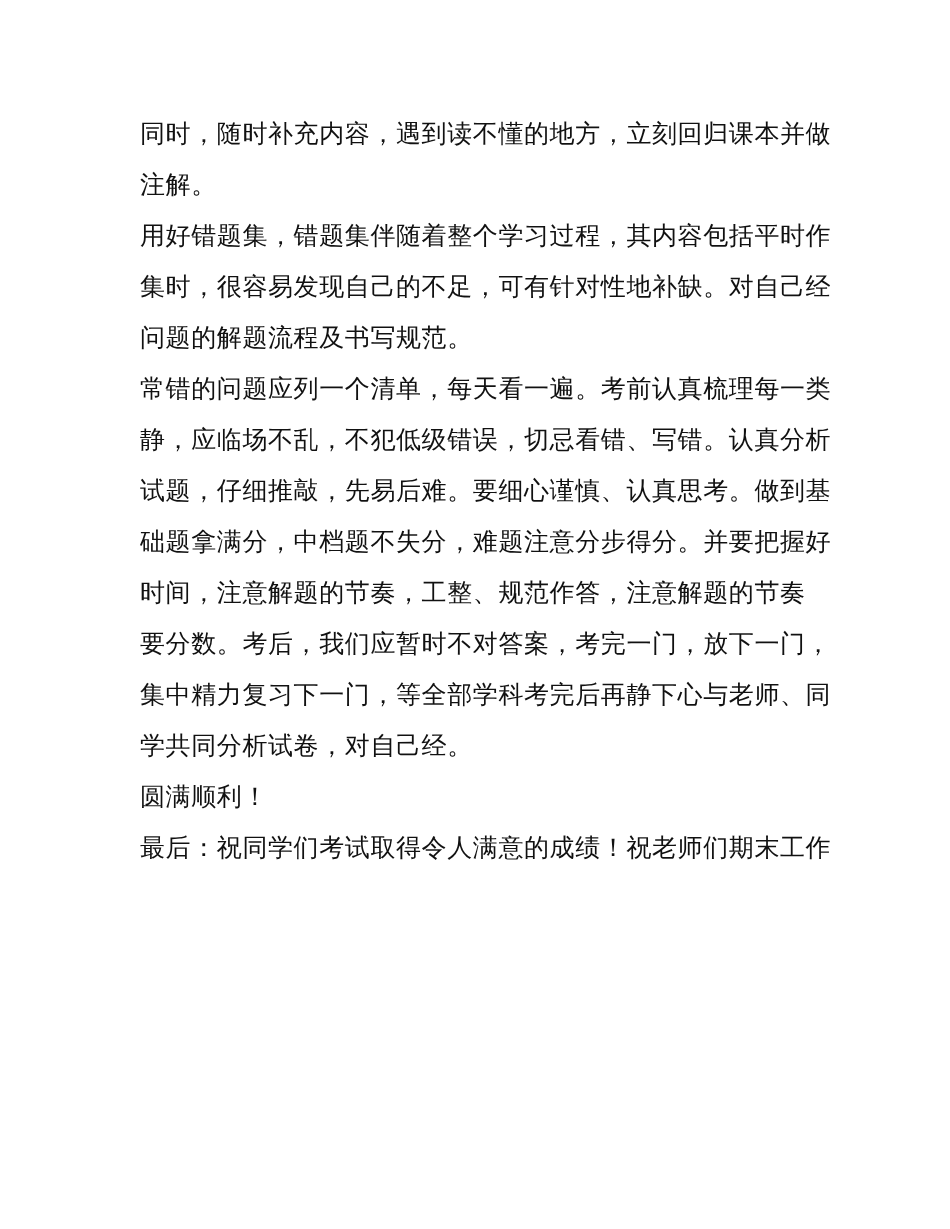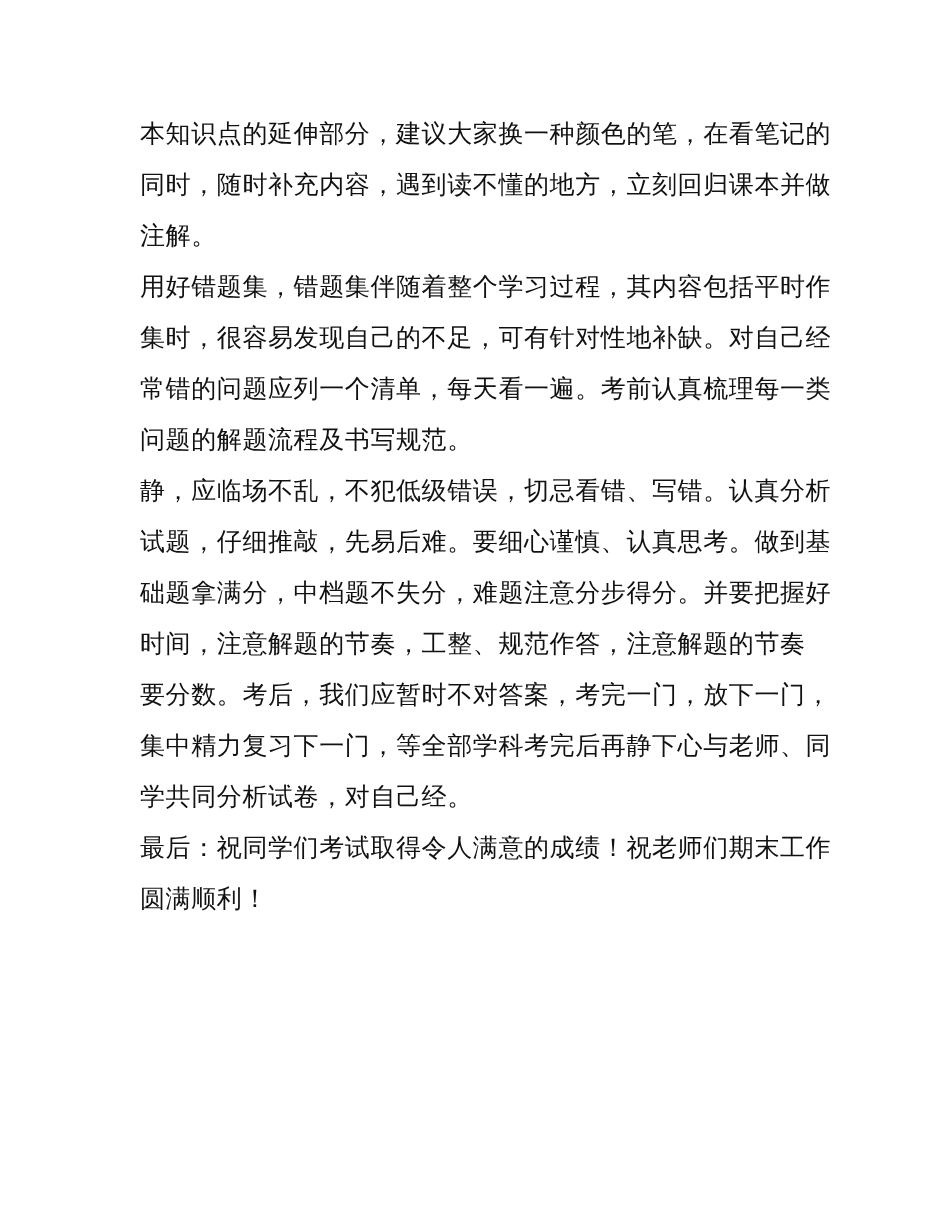--- a/index.html
+++ b/index.html
@@ -32,40 +32,39 @@
       white-space: nowrap;
       letter-spacing: 0.6px;
     }
   </style>
 </head>
 <body>
 
 <div class="page">
 
   <div class="paragraph">
-    <span class="line">本知识点的延伸部分，建议大家换一种颜色的笔，在看笔记的</span>
     <span class="line">同时，随时补充内容，遇到读不懂的地方，立刻回归课本并做</span>
     <span class="line">注解。</span>
   </div>
 
   <div class="paragraph">
     <span class="line">用好错题集，错题集伴随着整个学习过程，其内容包括平时作</span>
     <span class="line">集时，很容易发现自己的不足，可有针对性地补缺。对自己经</span>
+    <span class="line">问题的解题流程及书写规范。</span>
     <span class="line">常错的问题应列一个清单，每天看一遍。考前认真梳理每一类</span>
-    <span class="line">问题的解题流程及书写规范。</span>
   </div>
 
   <div class="paragraph">
     <span class="line">静，应临场不乱，不犯低级错误，切忌看错、写错。认真分析</span>
     <span class="line">试题，仔细推敲，先易后难。要细心谨慎、认真思考。做到基</span>
     <span class="line">础题拿满分，中档题不失分，难题注意分步得分。并要把握好</span>
     <span class="line">时间，注意解题的节奏，工整、规范作答，注意解题的节奏</span>
     <span class="line">要分数。考后，我们应暂时不对答案，考完一门，放下一门，</span>
     <span class="line">集中精力复习下一门，等全部学科考完后再静下心与老师、同</span>
     <span class="line">学共同分析试卷，对自己经。</span>
   </div>
 
   <div class="paragraph">
+    <span class="line">圆满顺利！</span>
     <span class="line">最后：祝同学们考试取得令人满意的成绩！祝老师们期末工作</span>
-    <span class="line">圆满顺利！</span>
   </div>
 
 </div>
 
 </body></html>

